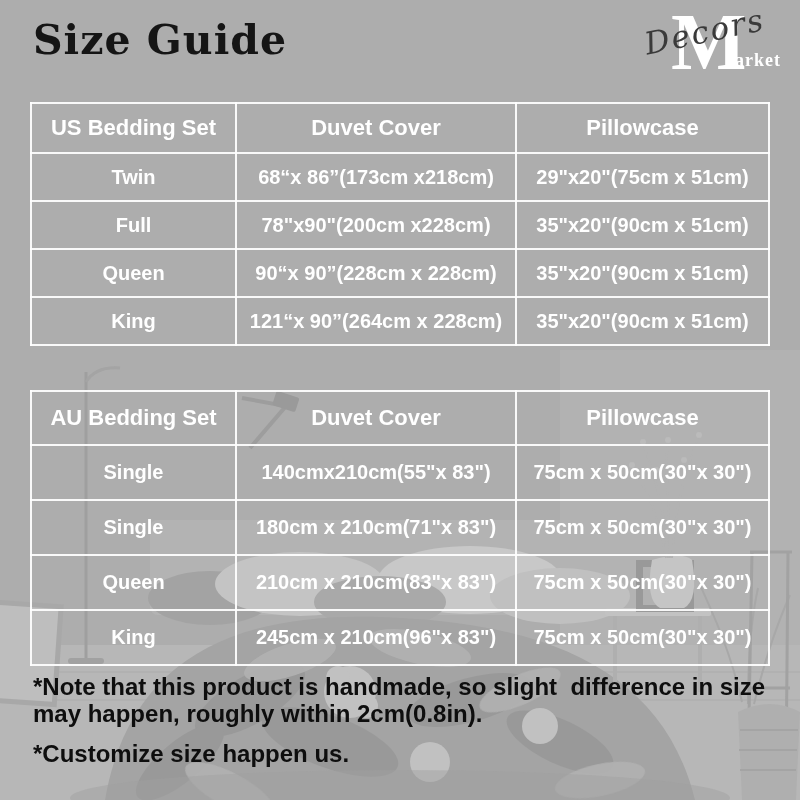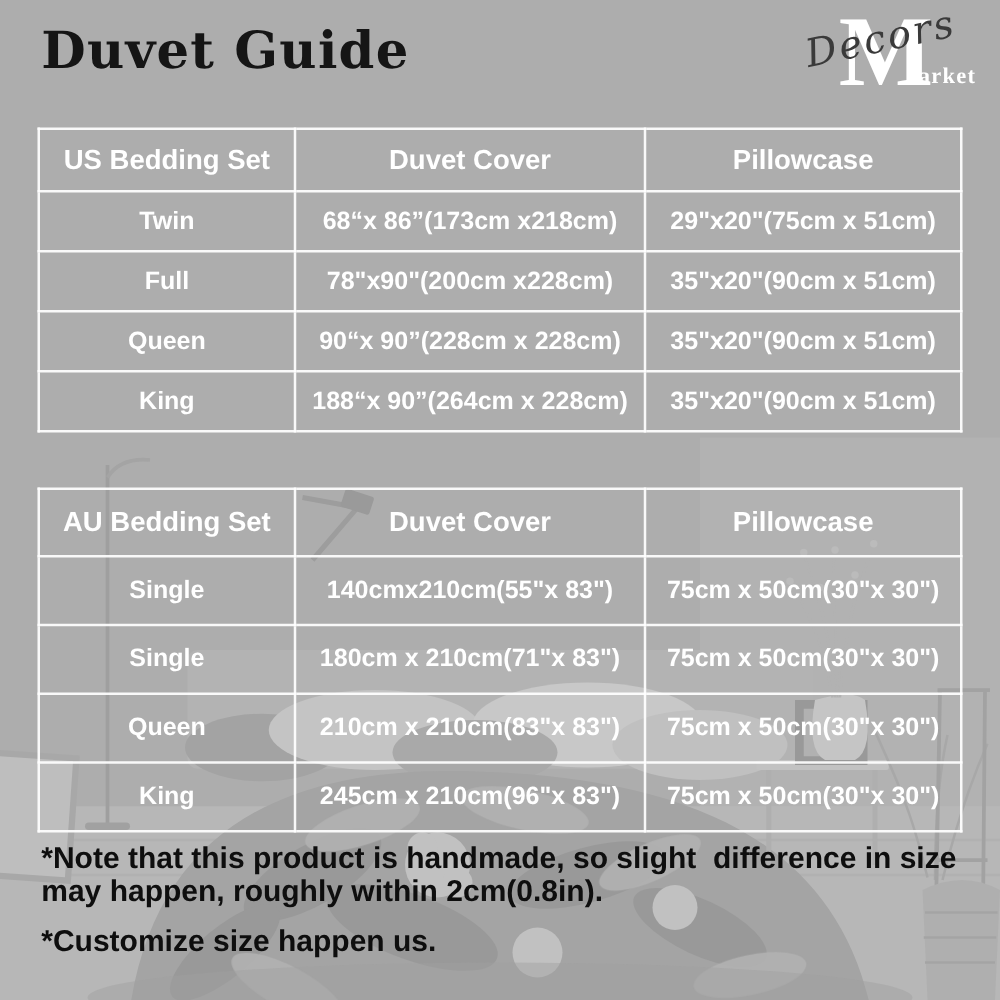--- a/index.html
+++ b/index.html
@@ -148,21 +148,21 @@
 
   <path d="M738,712 q32,-16 62,0 l-4,88 l-54,0 Z" fill="#b1b1b1"></path>
   <path d="M740,730 l58,0 M739,750 l58,0 M740,770 l56,0" stroke="#9e9e9e" stroke-width="2"></path>
 
   <ellipse cx="400" cy="798" rx="330" ry="28" fill="#969696" opacity="0.45"></ellipse>
 </svg>
 
 <div id="overlay"></div>
 
 <div id="content">
-  <h1 class="page-title">Duvet Guide</h1>
+  <h1 class="page-title">Size Guide</h1>
 
   <div class="logo">
     <span class="logo-m">M</span>
     <span class="logo-script">Decors</span>
     <span class="logo-rest">arket</span>
   </div>
 
   <table class="size-table" id="table-us">
     <colgroup>
         <col style="width:205px">
@@ -187,21 +187,21 @@
         <td>78"x90"(200cm x228cm)</td>
         <td>35"x20"(90cm x 51cm)</td>
       </tr>
       <tr>
         <td>Queen</td>
         <td>90“x 90”(228cm x 228cm)</td>
         <td>35"x20"(90cm x 51cm)</td>
       </tr>
       <tr>
         <td>King</td>
-        <td>188“x 90”(264cm x 228cm)</td>
+        <td>121“x 90”(264cm x 228cm)</td>
         <td>35"x20"(90cm x 51cm)</td>
       </tr>
     </tbody>
   </table>
 
   <table class="size-table" id="table-au">
     <colgroup>
         <col style="width:205px">
         <col style="width:280px">
         <col style="width:253px">

